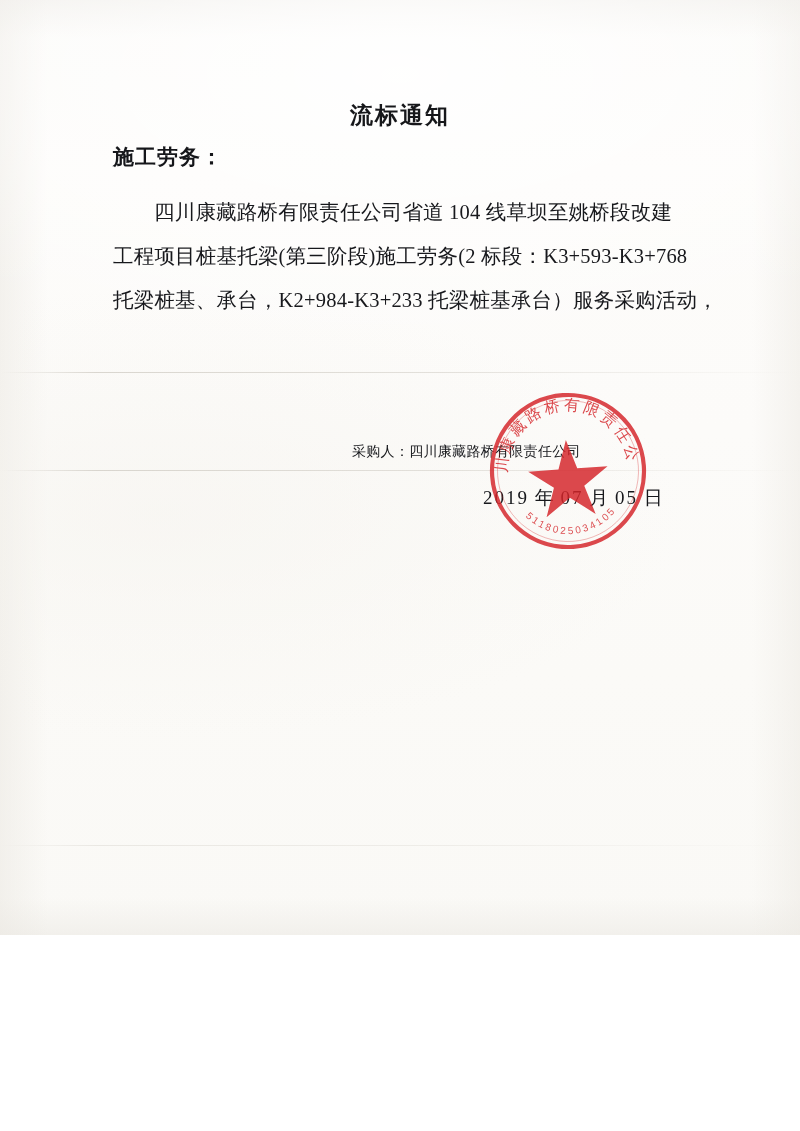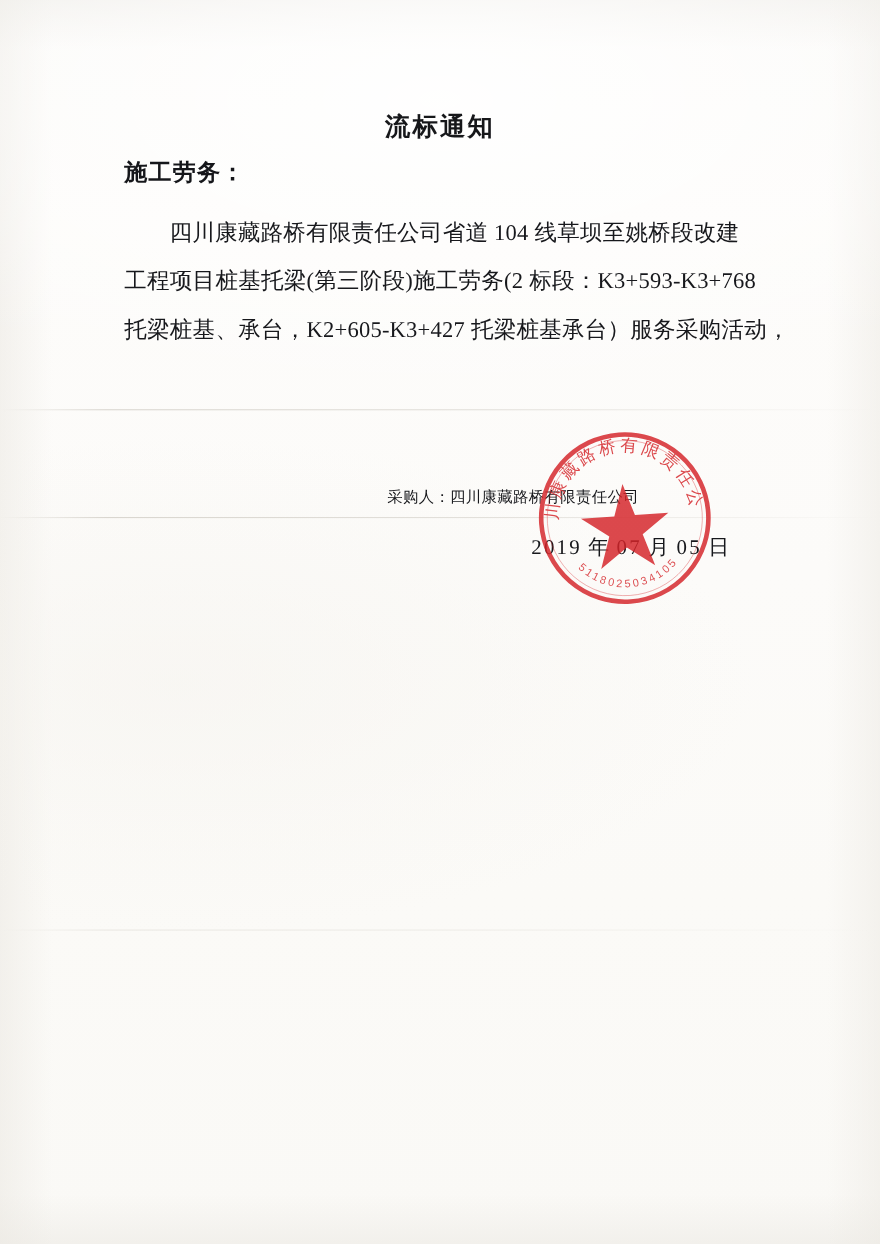--- a/index.html
+++ b/index.html
@@ -6,21 +6,21 @@
     margin: 0;
     padding: 0;
     background: #ffffff;
   }
   body {
     font-family: "Liberation Serif", "DejaVu Serif", serif;
   }
   .page {
     position: relative;
     width: 800px;
-    height: 1131px;
+    height: 935px;
     margin: 0 auto;
     overflow: hidden;
     background:
       linear-gradient(180deg, #fbfaf8 0%, #fdfcfa 18%, #fcfbf9 46%, #fbfaf7 72%, #faf9f6 100%);
   }
   
   .paper-shade {
     position: absolute;
     inset: 0;
     pointer-events: none;
@@ -138,21 +138,21 @@
 
   <div class="content">
 
     <div class="doc-title">流标通知</div>
 
     <div class="salutation">施工劳务：</div>
 
     <div class="body-block">
       <div class="body-line first">四川康藏路桥有限责任公司省道 104 线草坝至姚桥段改建</div>
       <div class="body-line">工程项目桩基托梁(第三阶段)施工劳务(2 标段：K3+593-K3+768</div>
-      <div class="body-line">托梁桩基、承台，K2+605-K3+427 托梁桩基承台）服务采购活动，</div>
+      <div class="body-line">托梁桩基、承台，K2+984-K3+233 托梁桩基承台）服务采购活动，</div>
     </div>
 
     <div class="signature">采购人：四川康藏路桥有限责任公司</div>
 
     <div class="date-line">
       <span class="num">2019</span>
       <span>年</span>
       <span class="num">07</span>
       <span>月</span>
       <span class="num">05</span>

